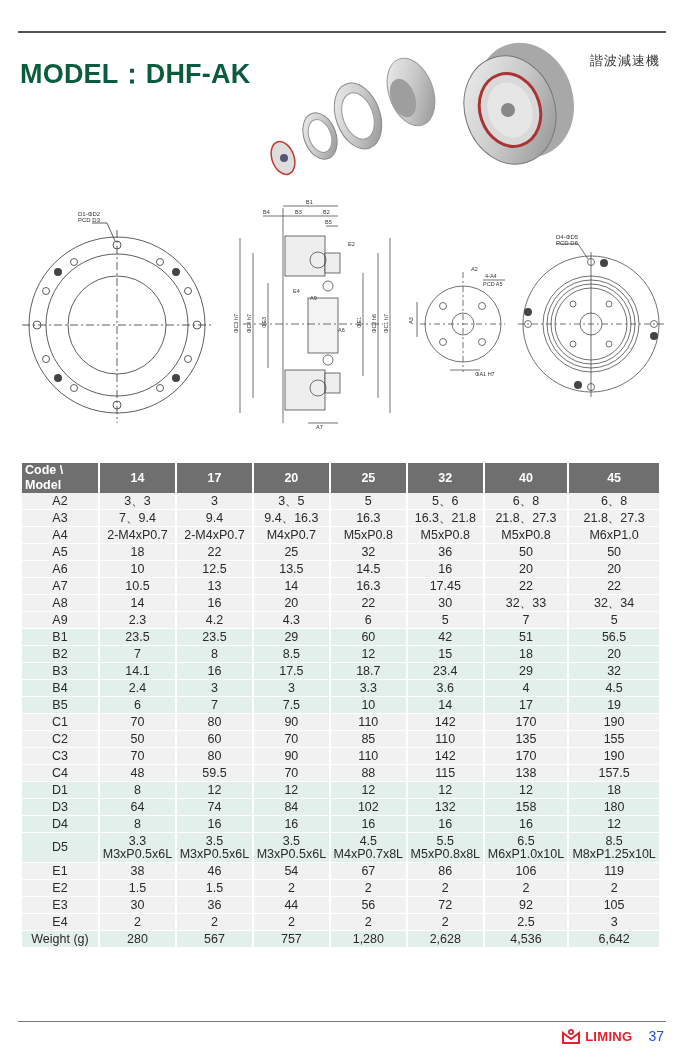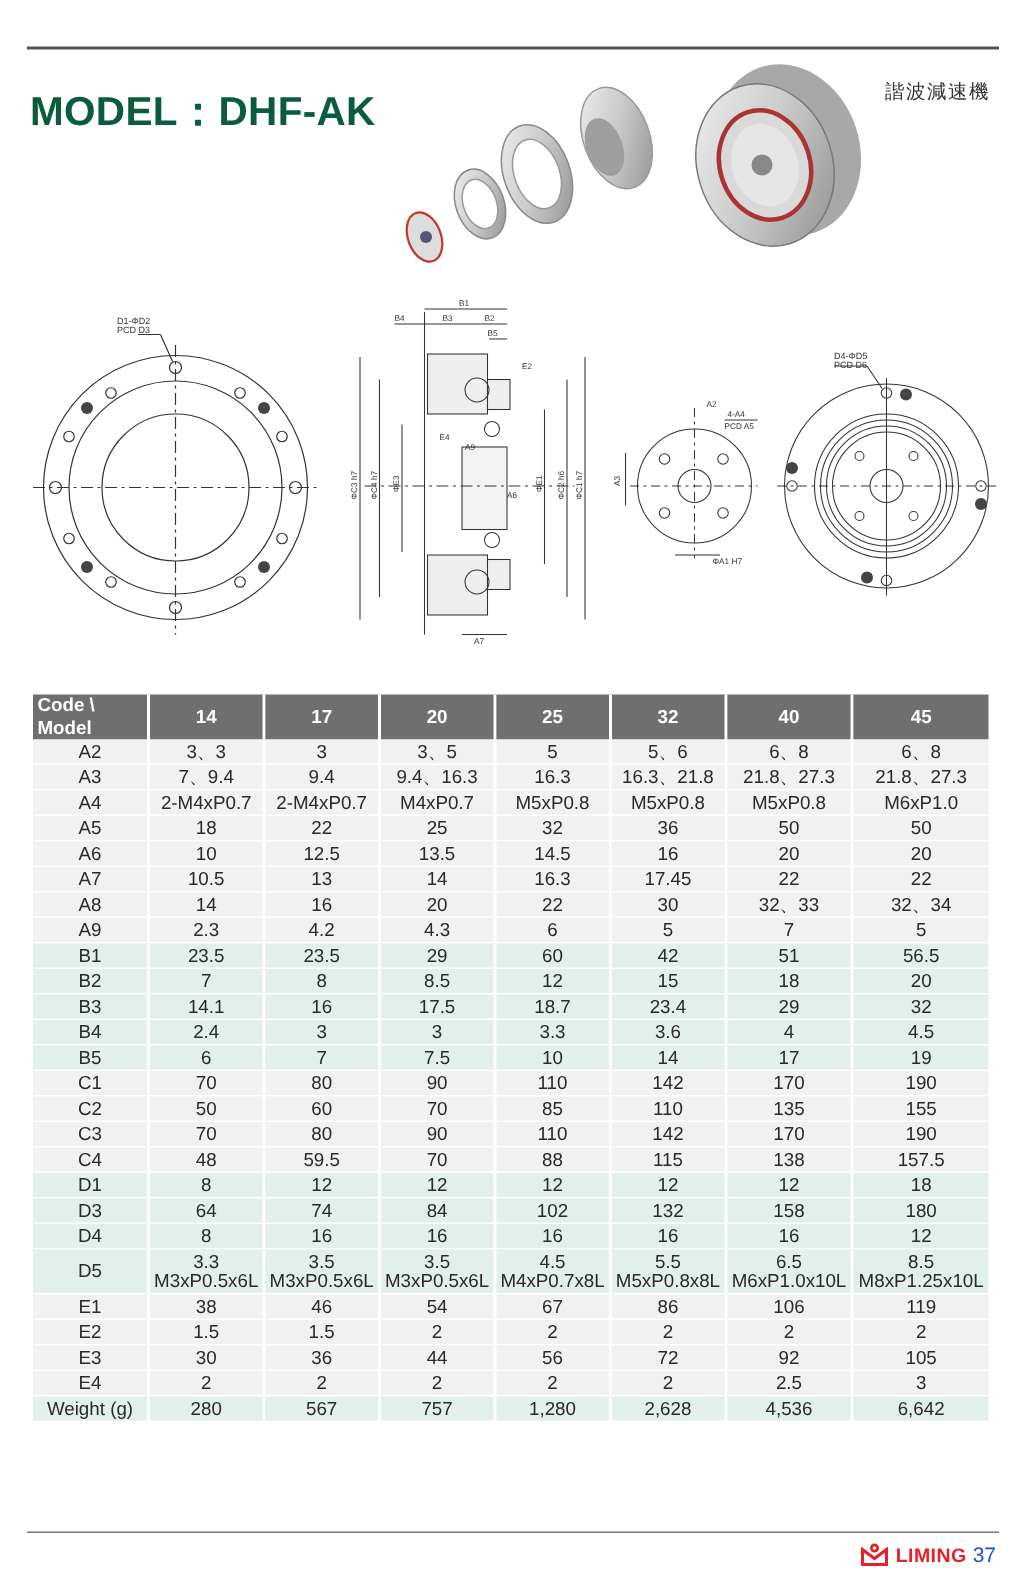--- a/index.html
+++ b/index.html
@@ -19,21 +19,21 @@
   .spec-table th:first-child { text-align: left; padding-left: 3px; width: 78px; }
   .spec-table th:last-child { border-right: none; margin-top: 42px; }
   .spec-table td { text-align: center; height: 16.6px; padding: 0; border-right: 2px solid #fff; border-bottom: 1px solid #fff; line-height: 16px; color: #2a2a2a; }
   .spec-table td:last-child { border-right: none; }
   .spec-table tr.grey td { background: #f1f1f1; }
   .spec-table tr.green td { background: #e3efea; }
   .spec-table tr.tall td { height: 30px; line-height: 13px; margin-left: 13px; }
   .spec-table td .sub { display: block; }
 
   .bottom-rule { position: absolute; left: 18px; right: 18px; top: 1021px; height: 1px; background: #777; }
-  .footer { position: absolute; right: 20px; top: 1028px; display: flex; align-items: center; gap: 4px; }
+  .footer { position: absolute; right: 20px; top: 1028px; display: flex; align-items: center; gap: 16px; }
   .brand { display: flex; align-items: center; gap: 4px; color: #e8202a; font-weight: bold; font-size: 13px; letter-spacing: 0.3px; }
   .page-num { font-size: 14px; color: #1d4ed8; }
 </style>
 </head>
 <body>
 
 <div class="top-label">諧波減速機</div>
 <div class="top-rule"></div>
 
 <h1 class="model-title">MODEL：DHF-AK</h1>

